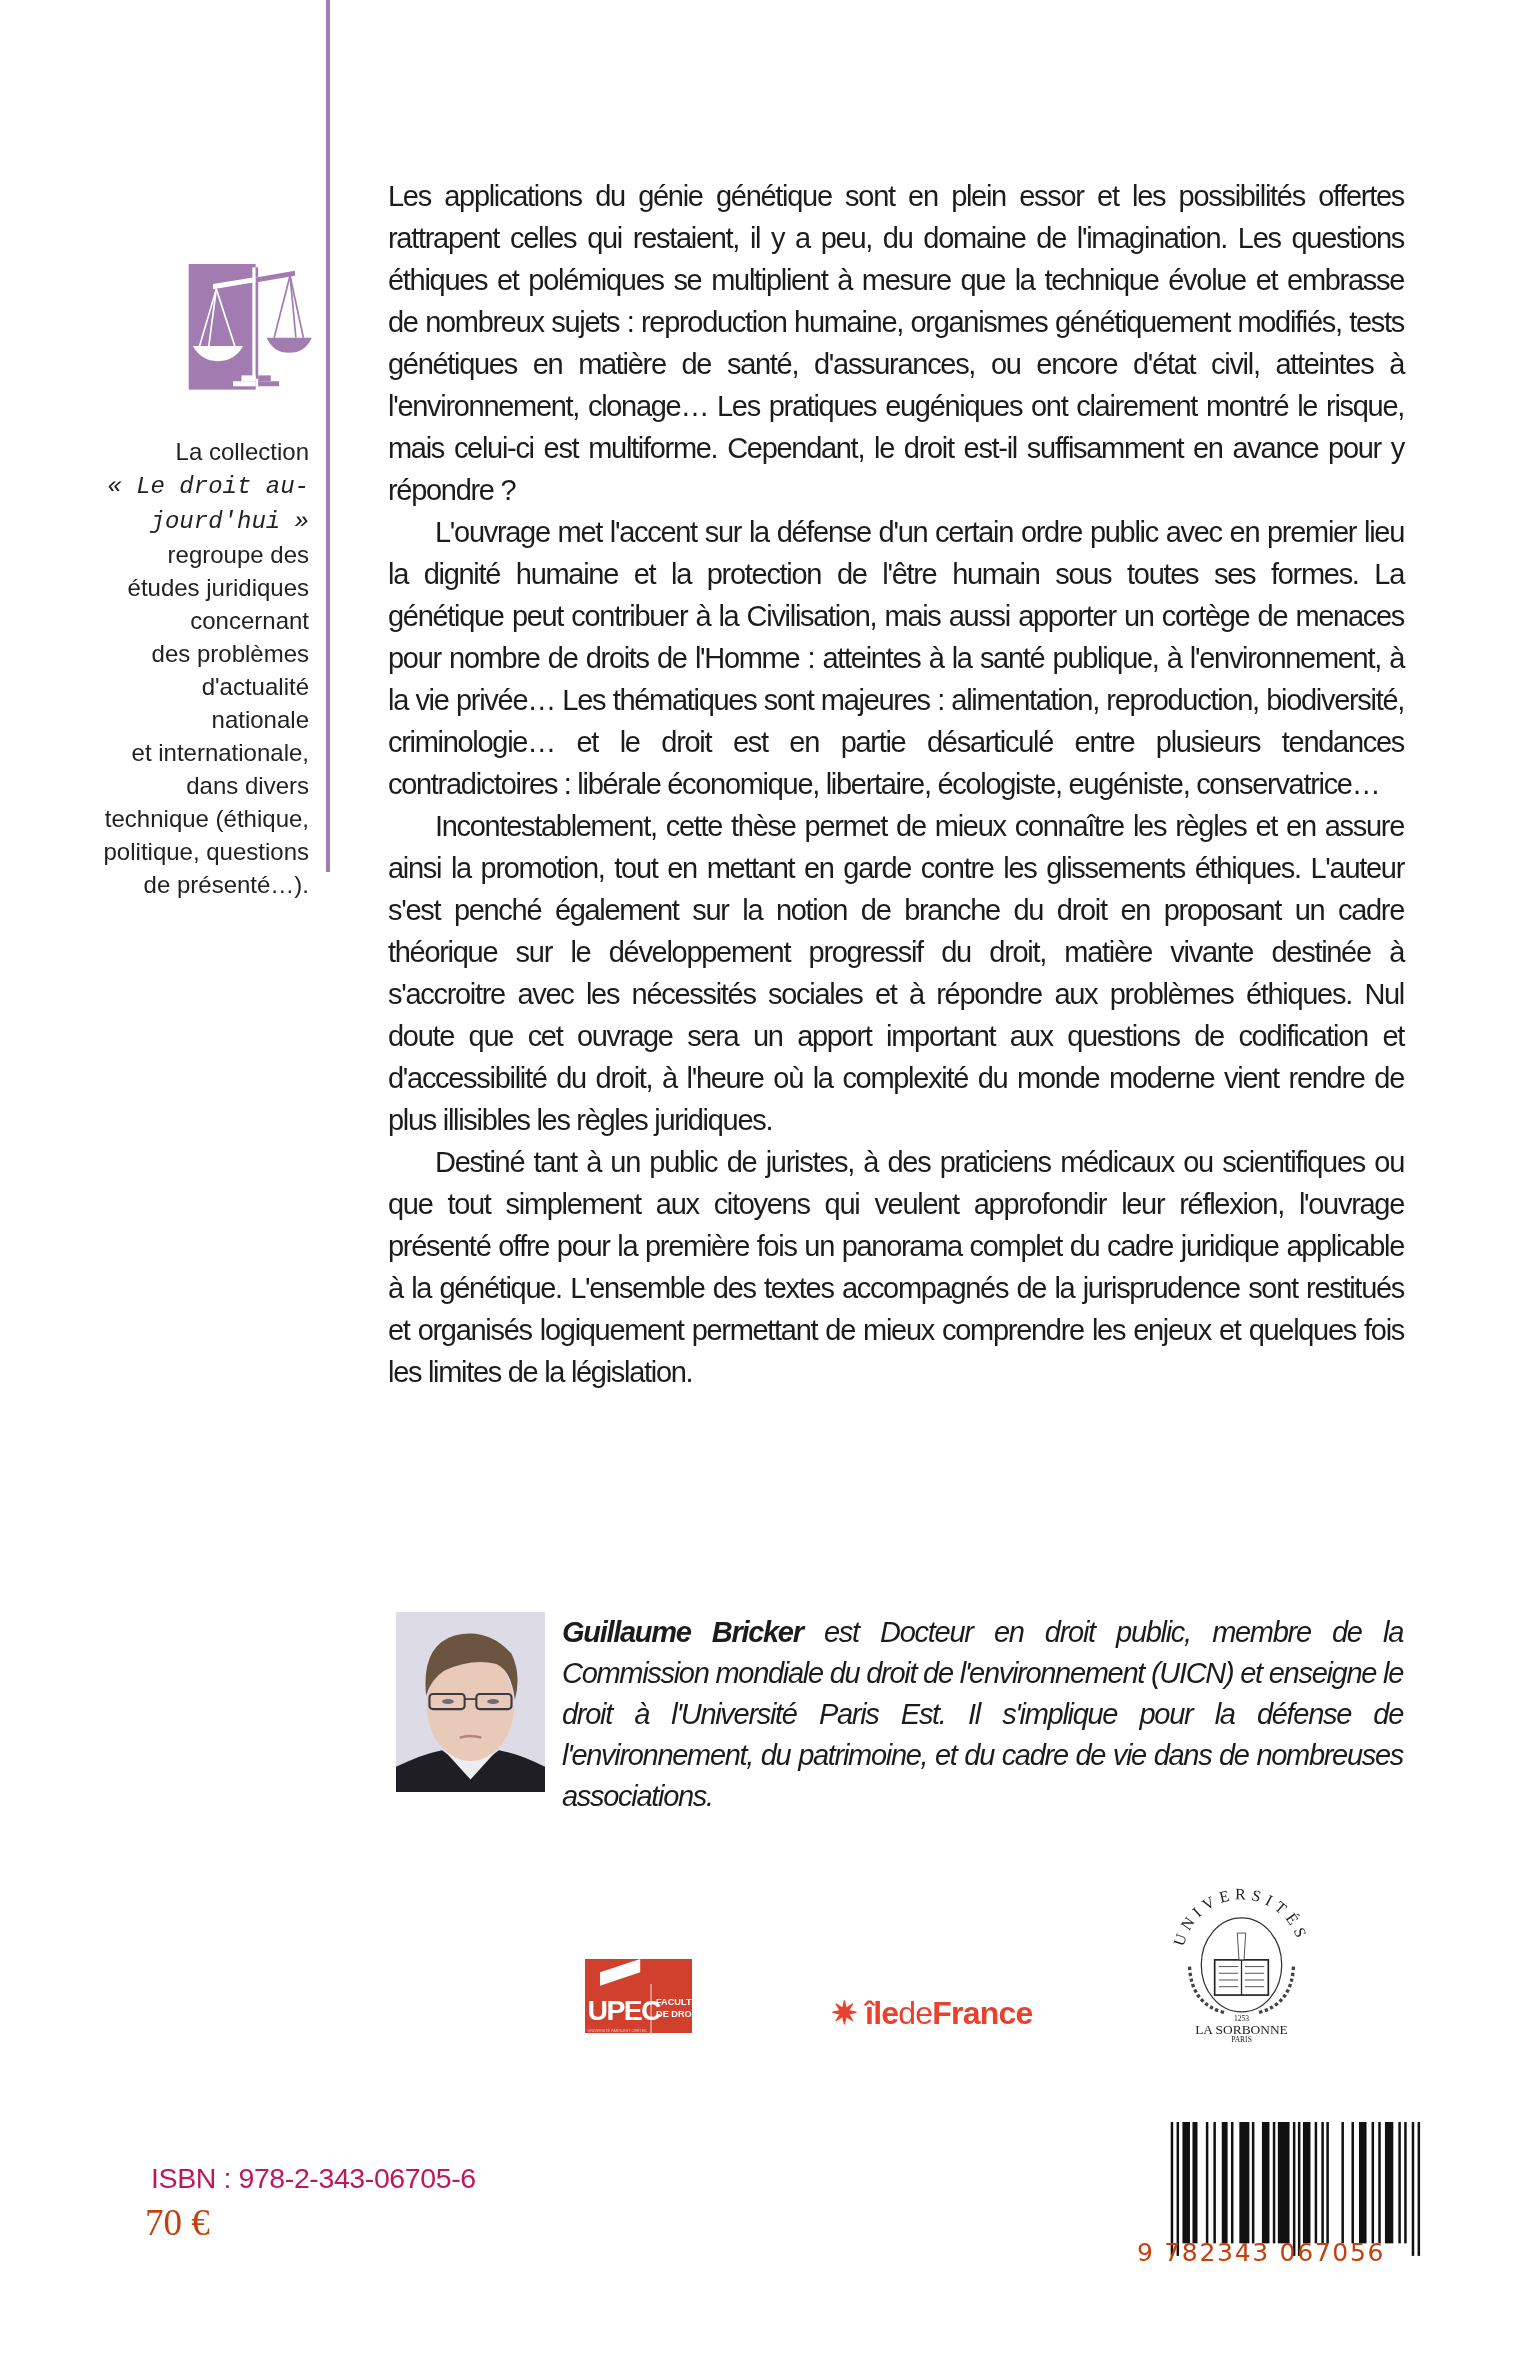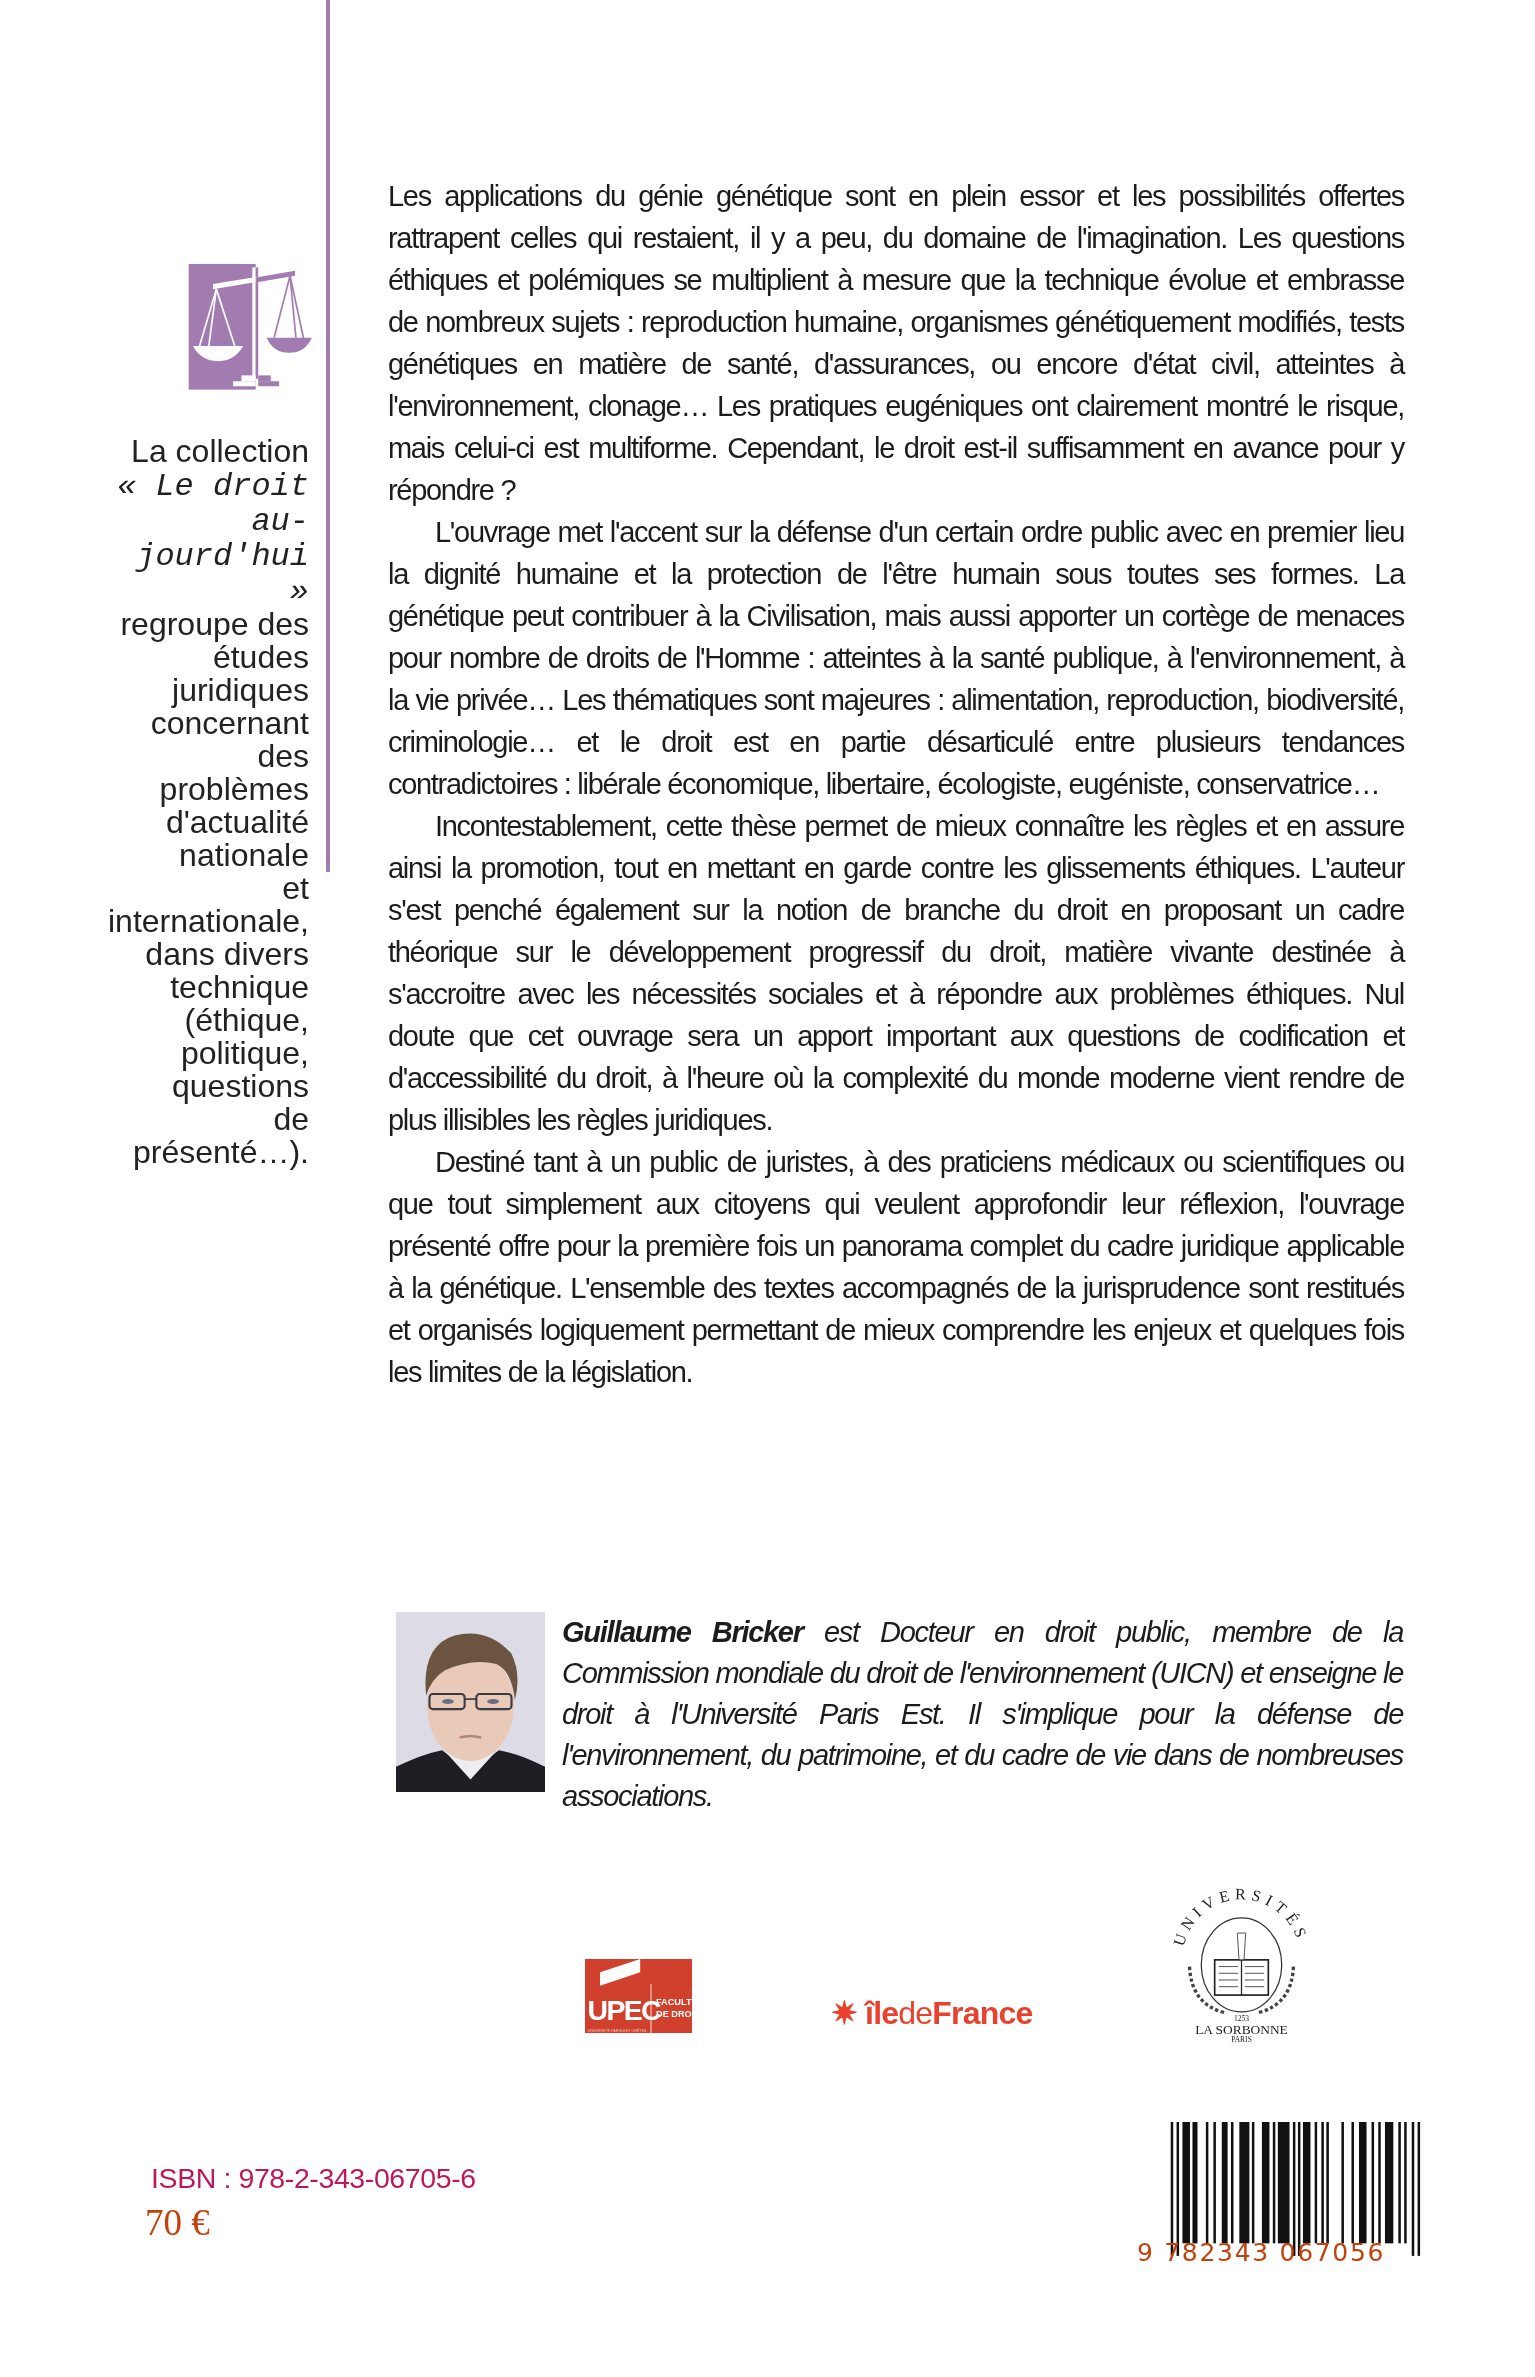--- a/index.html
+++ b/index.html
@@ -1,20 +1,20 @@
 <!DOCTYPE html>
 <html style="font-size:13.4px"><head>
 <meta charset="utf-8">
 <style>
   html, body { margin: 0; padding: 0; background: #ffffff; }
   body { width: 1535px; height: 2377px; position: relative; overflow: hidden; color: #1a1a1a; }
   .vline { position: absolute; left: 326px; top: 0; width: 4.2px; height: 872px; background: #a27bb0; }
   .logo-scale { position: absolute; left: 176px; top: 264px; width: 151px; height: 134px; }
   .collection { position: absolute; left: 101px; top: 435px; width: 208px; text-align: right;
-    font-family: "Liberation Sans", sans-serif; font-size: 32px; line-height: 33px; color: #222; }
+    font-family: "Liberation Sans", sans-serif; font-size: 24px; line-height: 33px; color: #222; }
   .collection i { font-style: italic; font-family: Liberation Mono, monospace; }
   .body-text { position: absolute; left: 388px; top: 138px; width: 1016px;
     font-family: "Liberation Sans", sans-serif; font-size: 29px; line-height: 42px;
     text-align: justify; color: #1c1c1c; transform-origin: left top; margin-top: 37px; }
   .body-text p { margin: 0; }
   .body-text p.indent { text-indent: 47px; }
   .condensed { font-stretch: condensed; letter-spacing: -1.3px; }
   .author { position: absolute; left: 396px; top: 1612px; width: 1007px; height: 185px; }
   .photo { position: absolute; left: 0; top: 0; width: 149px; height: 180px; overflow: hidden; background: #dcdbe4; }
   .bio { position: absolute; left: 166px; top: 0; width: 841px; font-family: "Liberation Sans", sans-serif;

